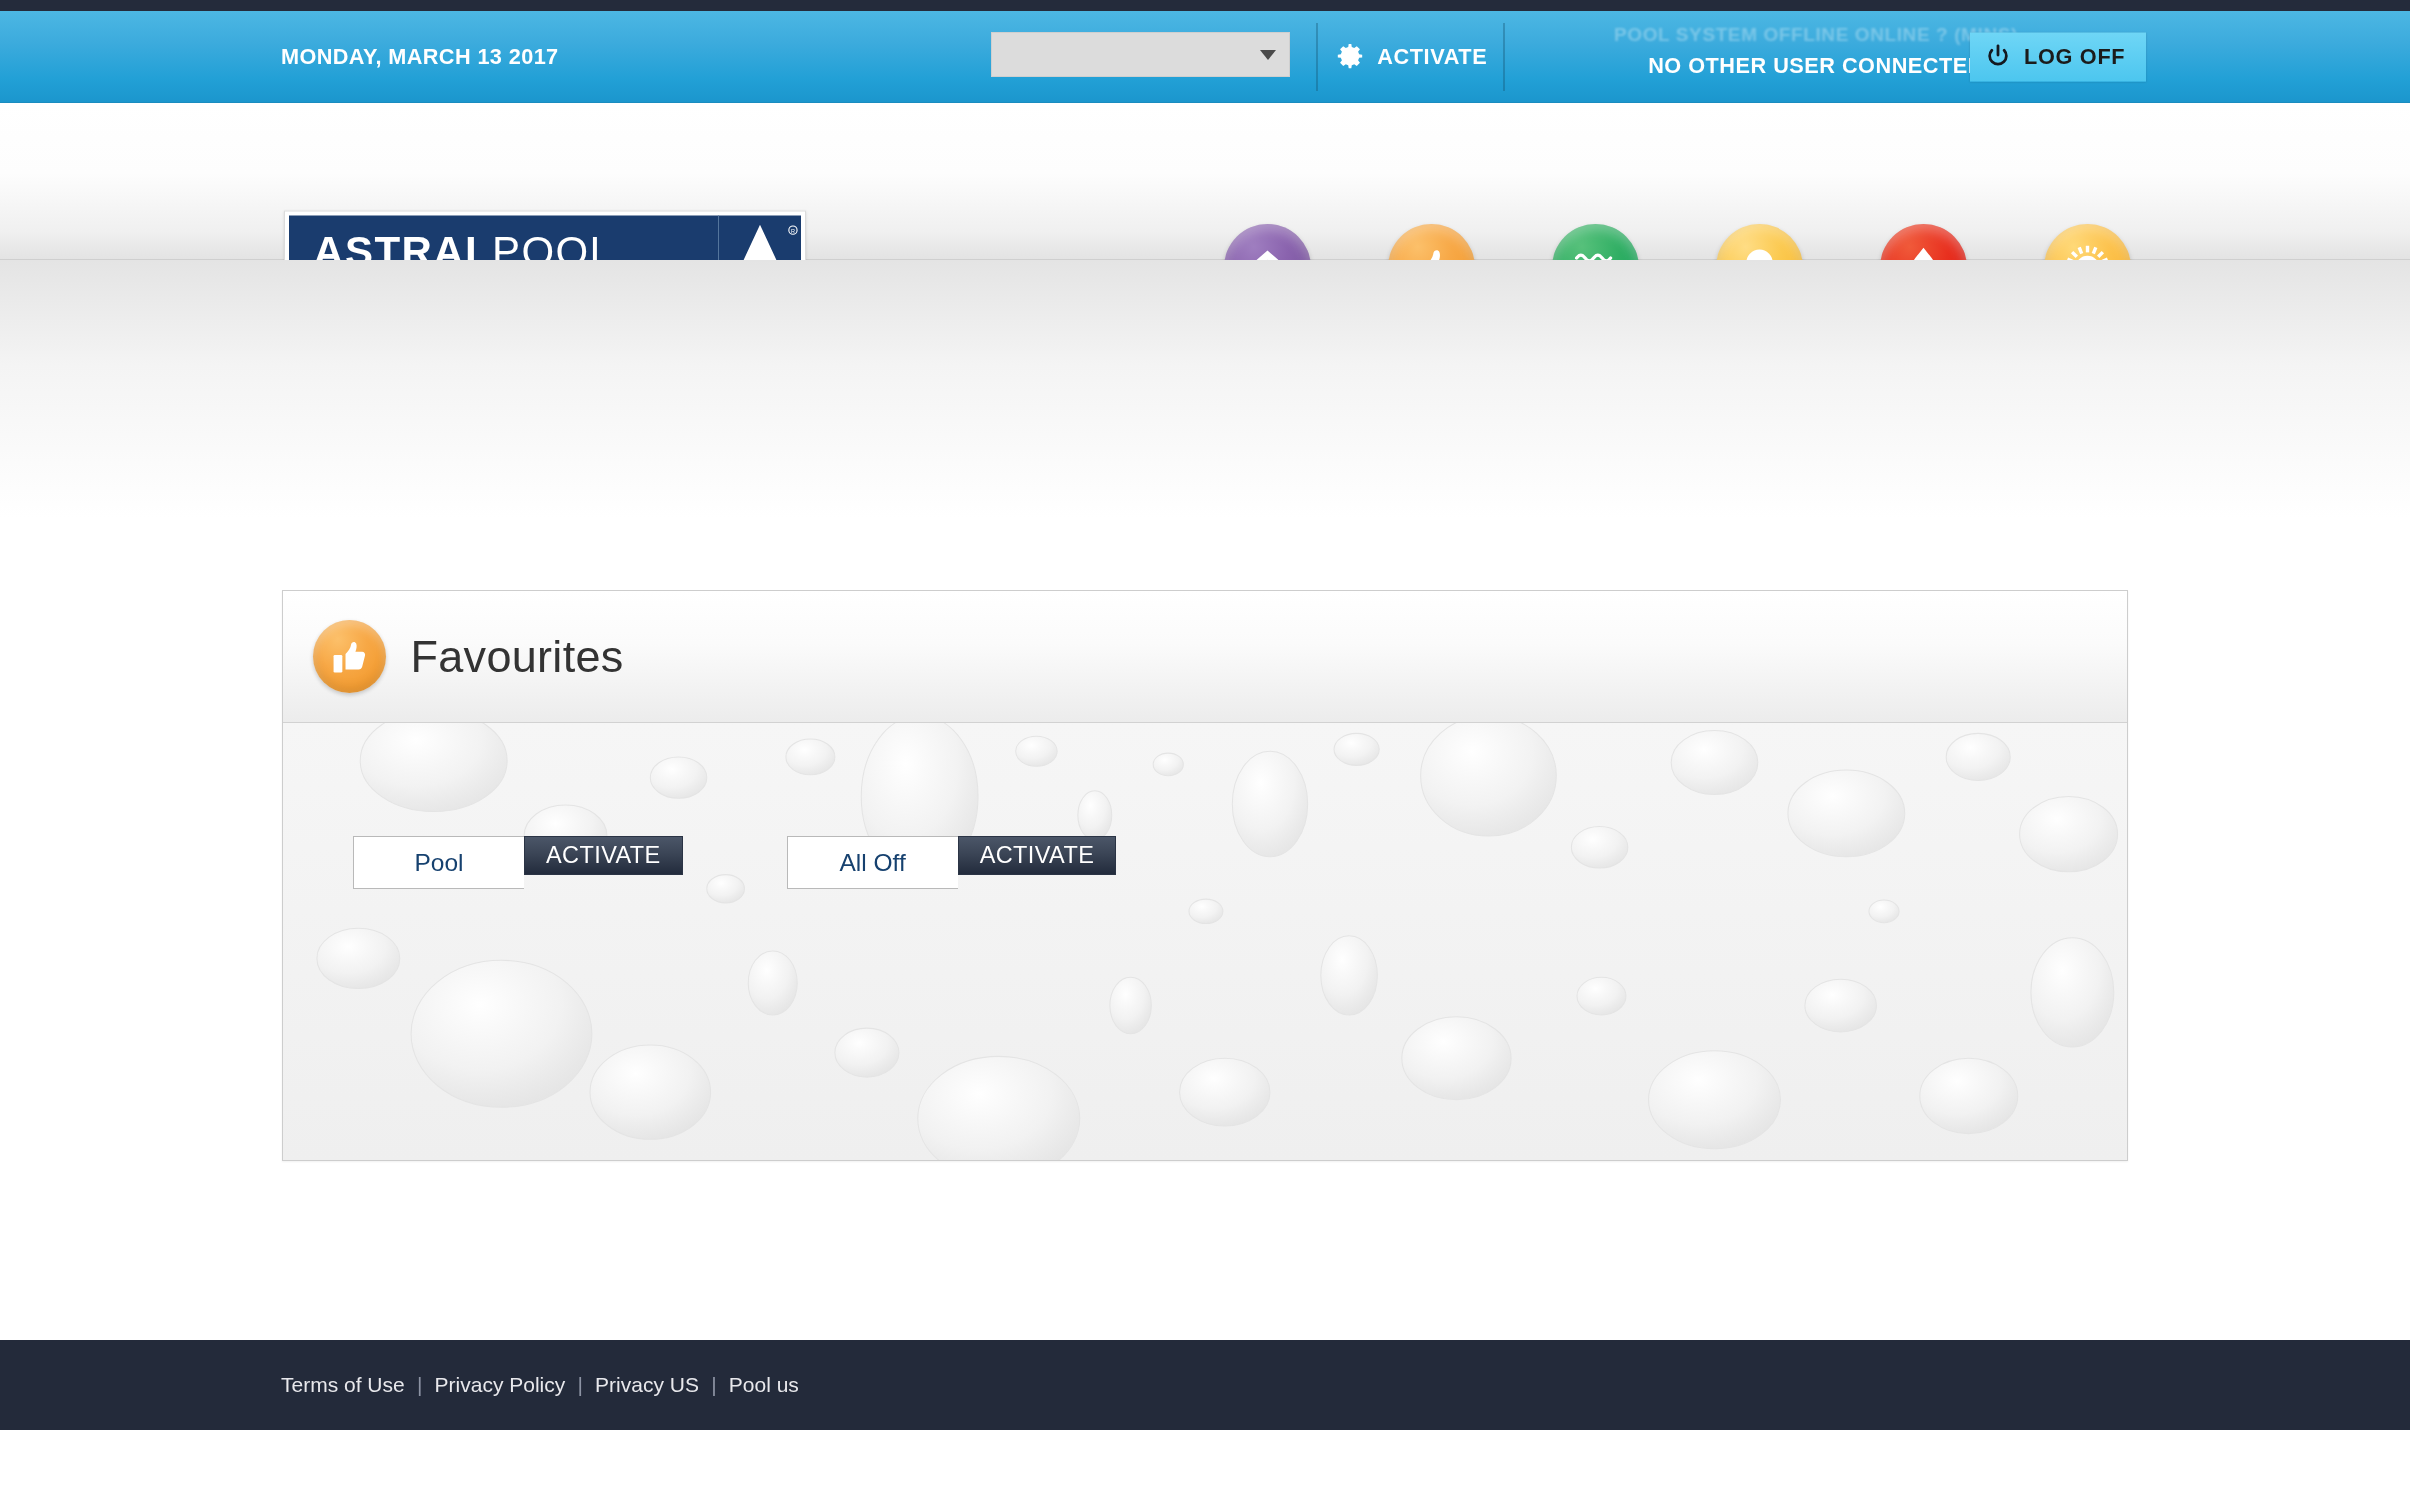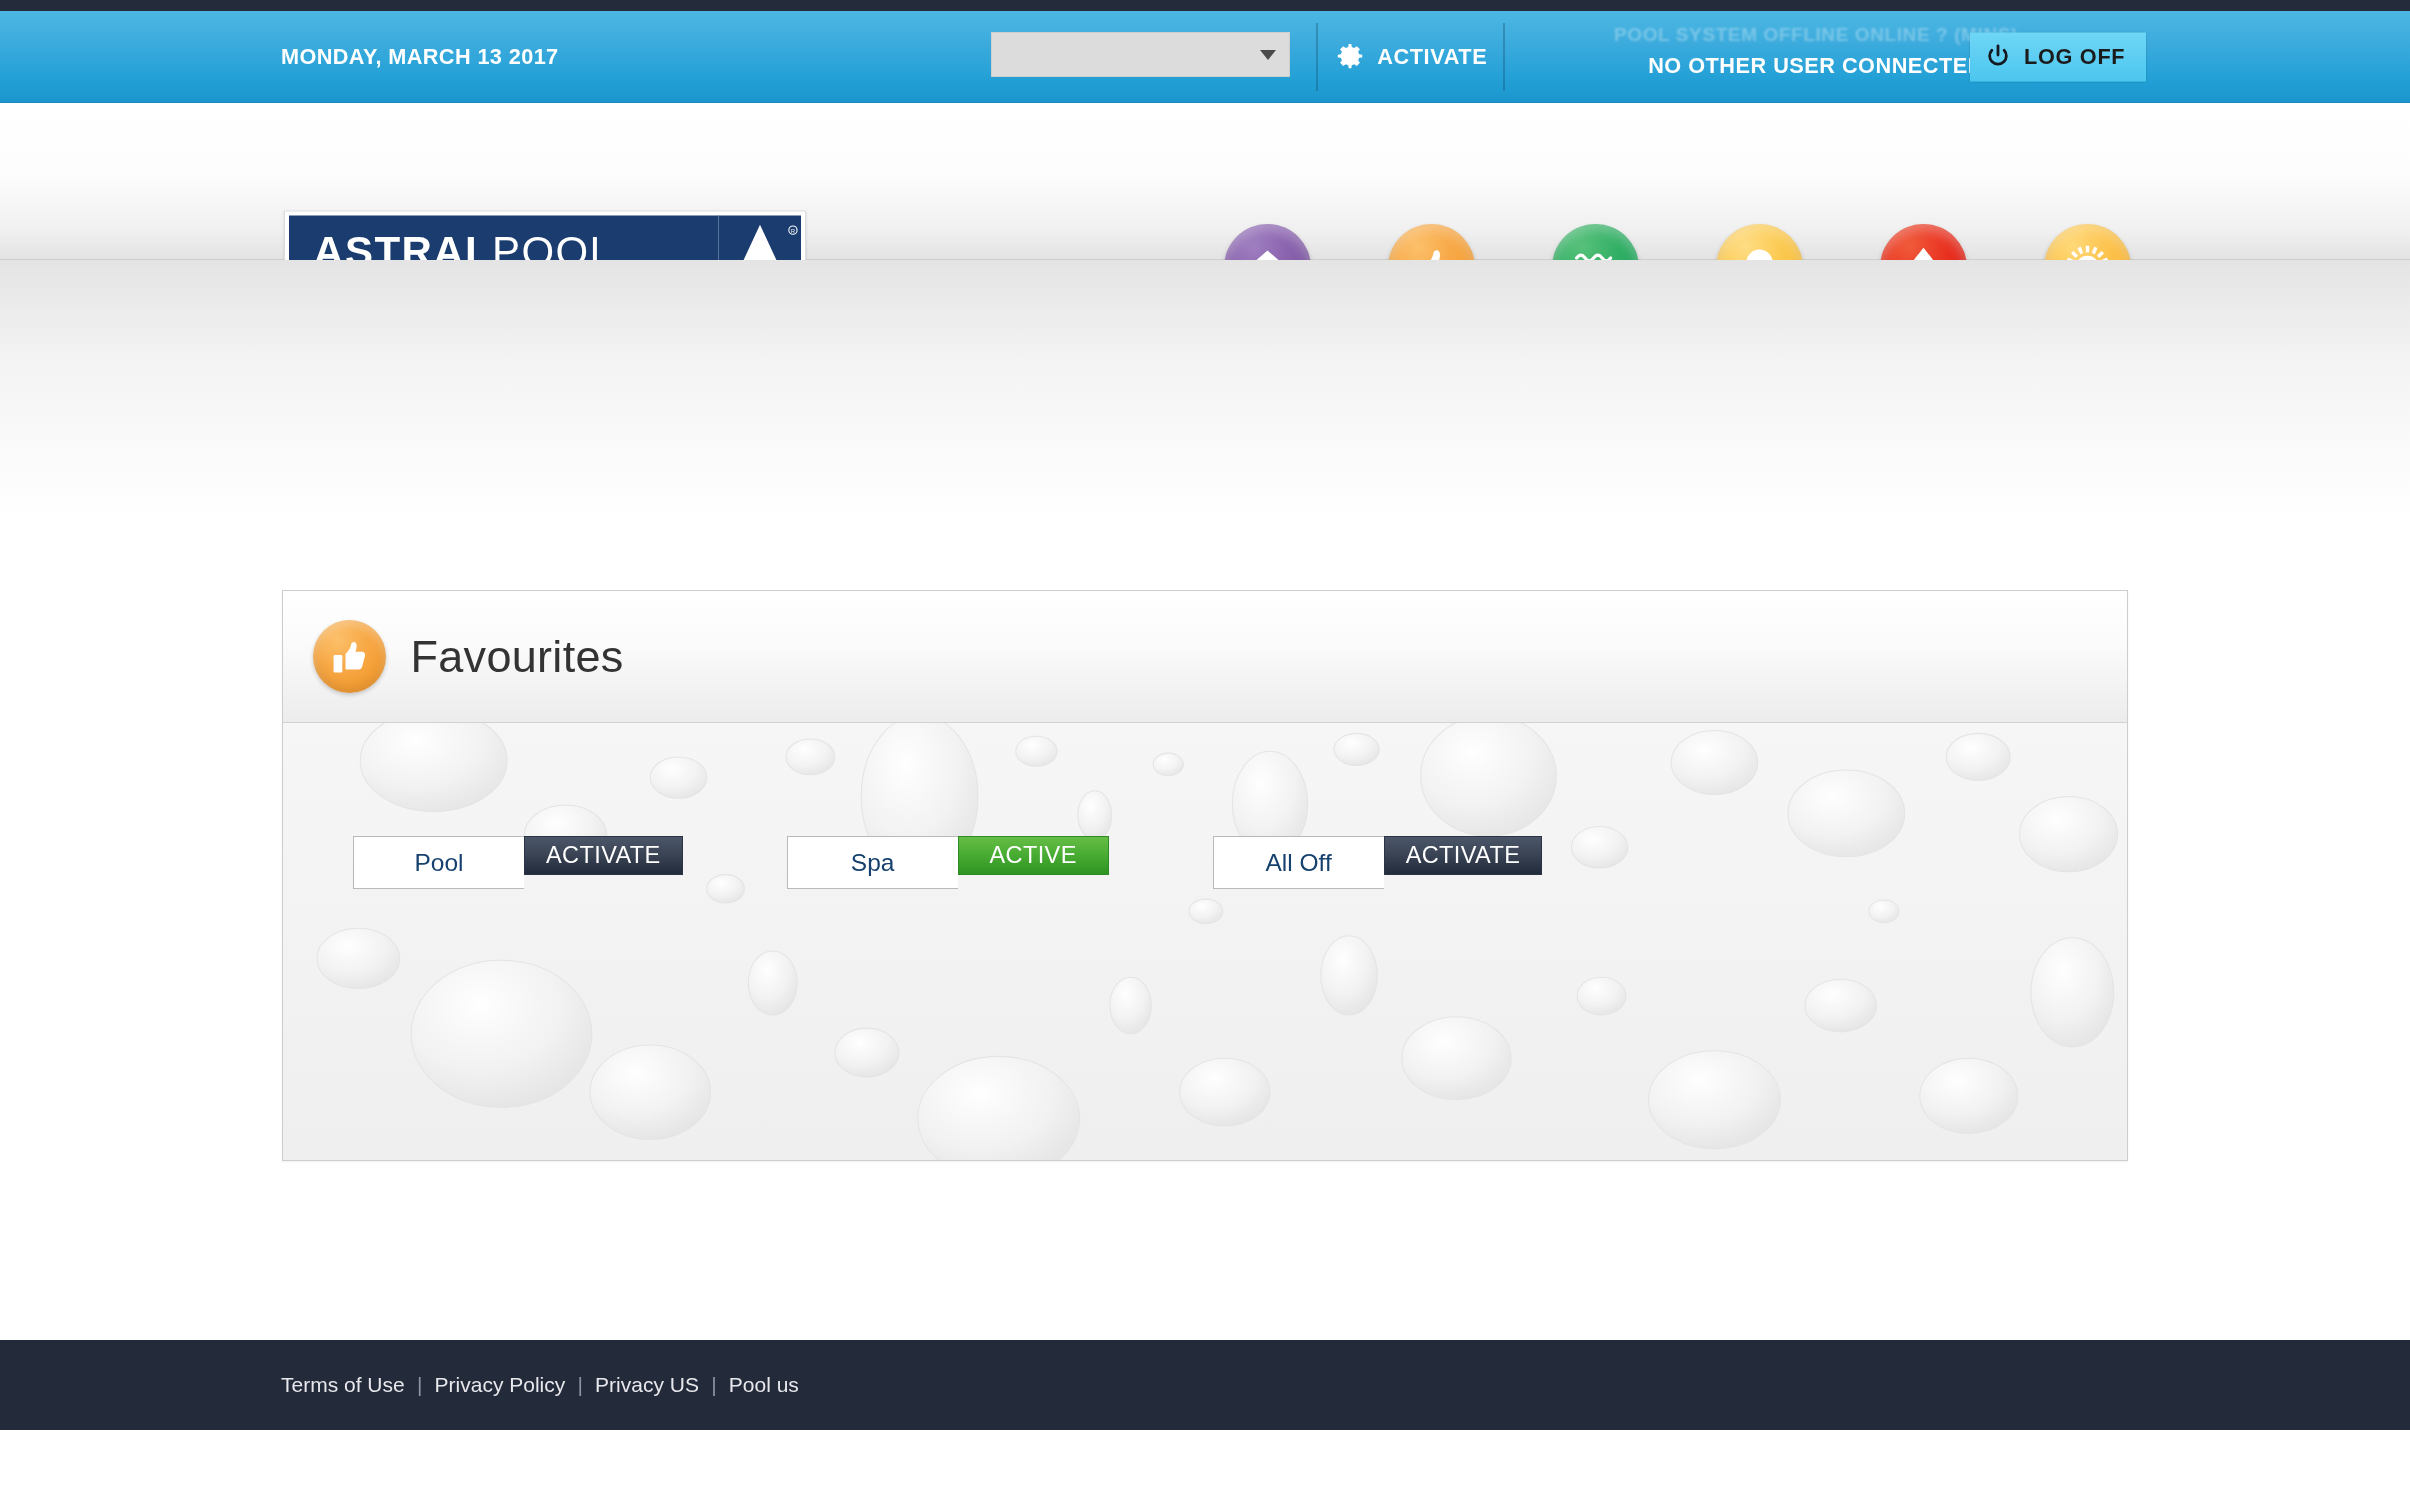--- a/index.html
+++ b/index.html
@@ -588,24 +588,20 @@
         </g>
       </svg>
 
       <div class="fav-row">
 
         <div class="fav-item">
           <div class="fav-name">Pool</div>
           <div class="fav-action act-inactive">ACTIVATE</div>
         </div>
 
-        <div class="fav-item">
-          <div class="fav-name">Spa</div>
-          <div class="fav-action act-active">ACTIVE</div>
-        </div>
 
         <div class="fav-item">
           <div class="fav-name">All Off</div>
           <div class="fav-action act-inactive">ACTIVATE</div>
         </div>
 
       </div>
     </div>
   </div>
 

